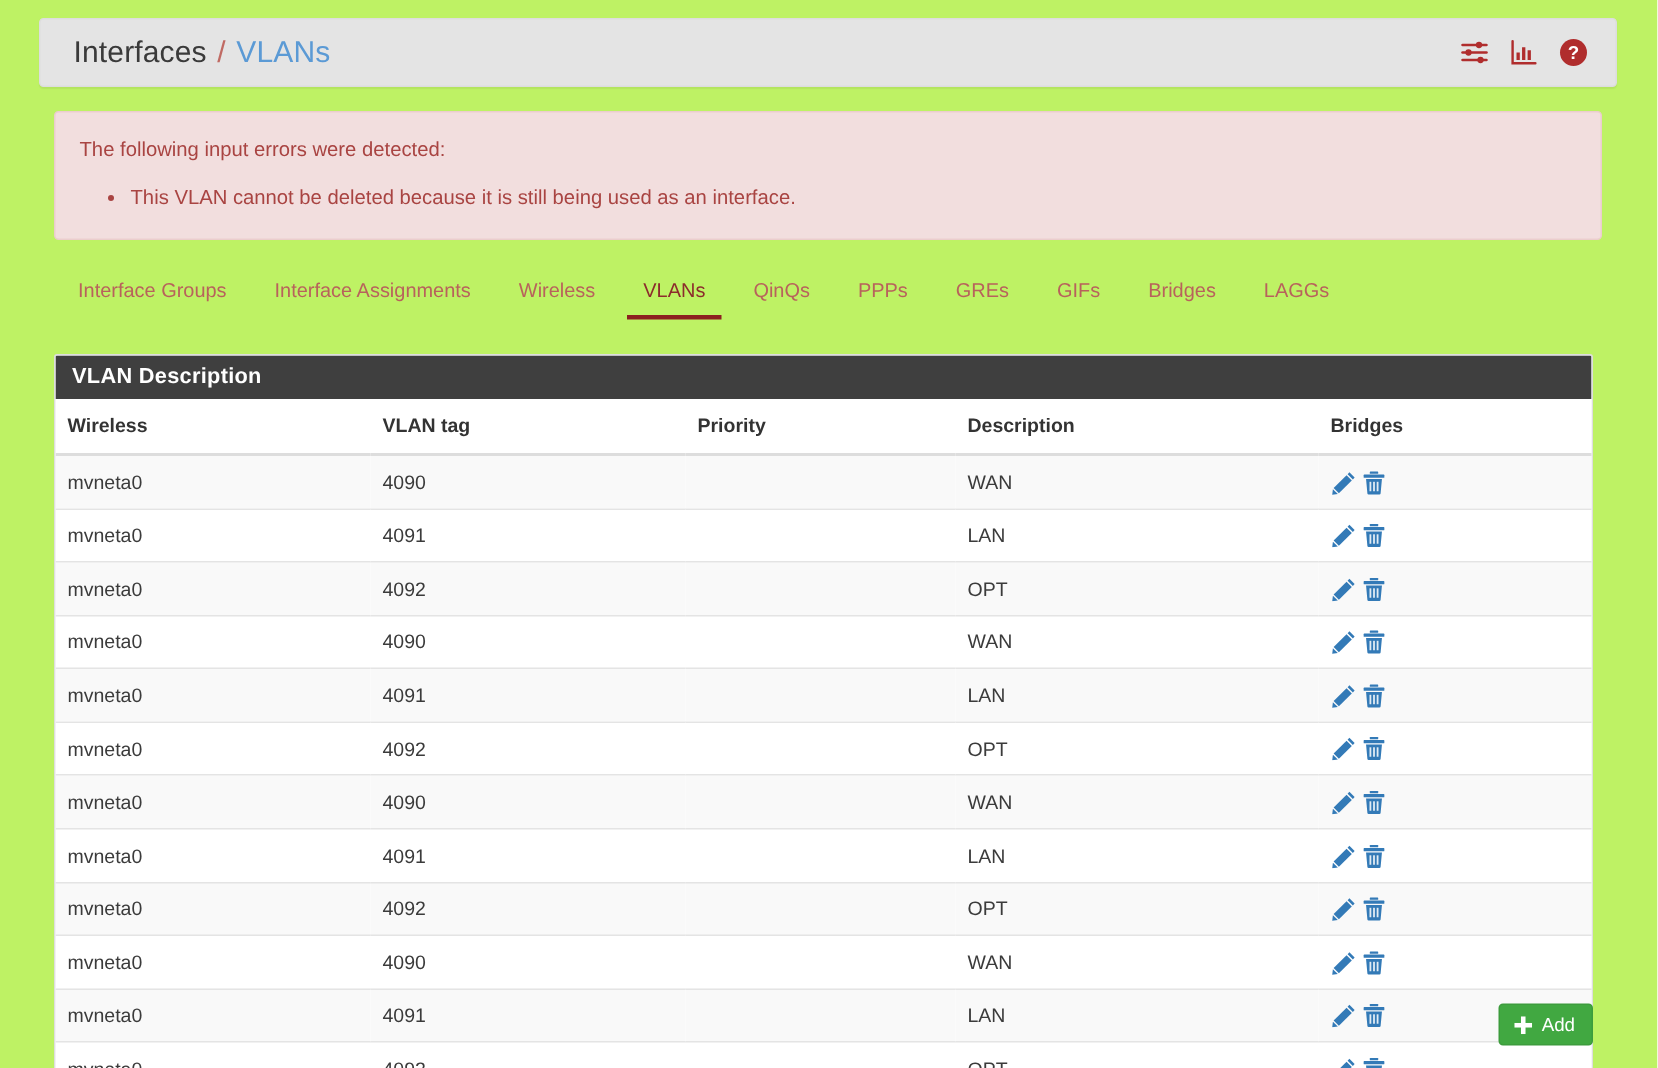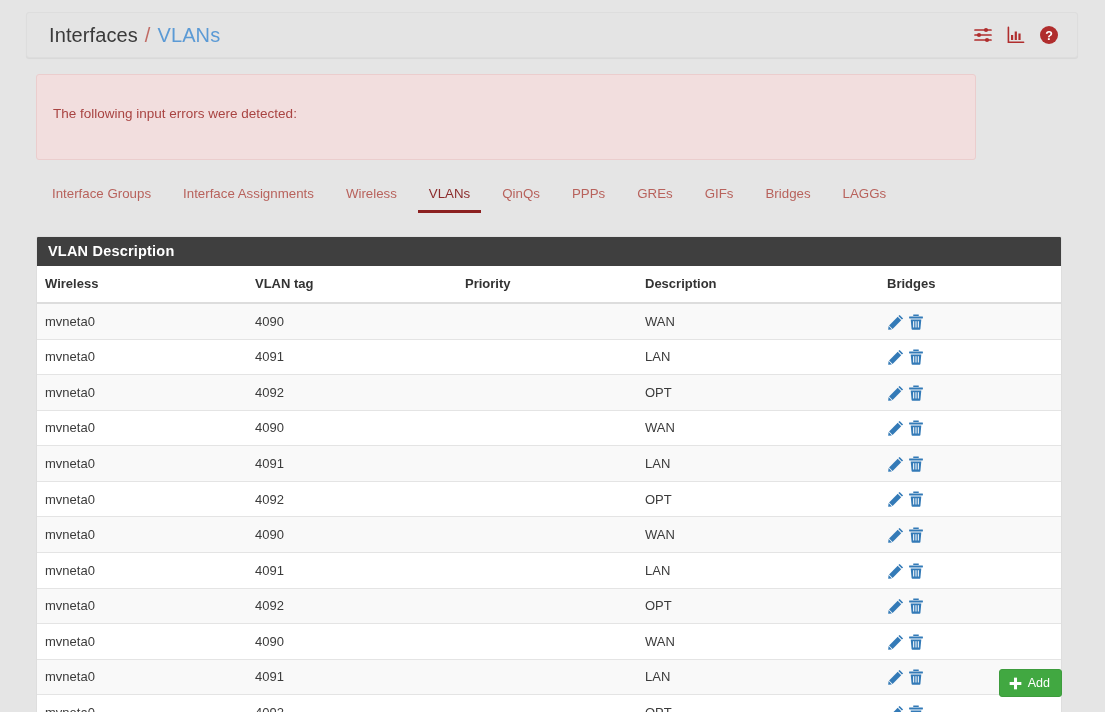--- a/index.html
+++ b/index.html
@@ -9,21 +9,21 @@
     width: 1105px;
     height: 712px;
     background: #ffffff;
     font-family: "Liberation Sans", sans-serif;
     -webkit-font-smoothing: antialiased;
   }
   #page {
     position: relative;
     width: 1105px;
     height: 712px;
-    background: #e5e5e5;
+    background: #bef264;
     overflow: hidden;
   }
 
   
   .breadcrumb-bar {
     position: absolute;
     left: 26px;
     top: 12px;
     width: 1052px;
     height: 46px;
@@ -58,26 +58,26 @@
     color: #b02d2d;
     cursor: pointer;
   }
   .hicon svg { display:block; width: 100%; height: 100%; }
 
   
   .alert {
     position: absolute;
     left: 36px;
     top: 74px;
-    width: 940px;
+    width: 1032px;
     min-height: 86px;
     background: #f2dede;
     border: 1px solid #ebcdcd;
     border-radius: 3px;
-    padding: 28px 16px 14px 14px;
+    padding: 14px 16px 14px 14px;
   }
   .alert-title {
     color: #a94442;
     font-size: 13.5px;
     line-height: 18px;
     padding: 2px 0 0 2px;
   }
   .alert-list {
     margin: 14px 0 0 0;
     padding-left: 36px;
@@ -252,20 +252,23 @@
         <svg viewBox="0 0 20 20">
           <circle cx="10" cy="10" r="9" fill="currentColor"></circle>
           <text x="10" y="14.6" text-anchor="middle" font-size="12.5" font-weight="bold" font-family="Liberation Sans, sans-serif" fill="#ffffff">?</text>
         </svg>
       </span>
     </div>
   </div>
 
   <div class="alert">
     <div class="alert-title">The following input errors were detected:</div>
+    <ul class="alert-list">
+      <li>This VLAN cannot be deleted because it is still being used as an interface.</li>
+    </ul>
   </div>
 
   <div class="tabs">
     <div class="tab">Interface Groups</div>
     <div class="tab">Interface Assignments</div>
     <div class="tab">Wireless</div>
     <div class="tab active">VLANs</div>
     <div class="tab">QinQs</div>
     <div class="tab">PPPs</div>
     <div class="tab">GREs</div>

